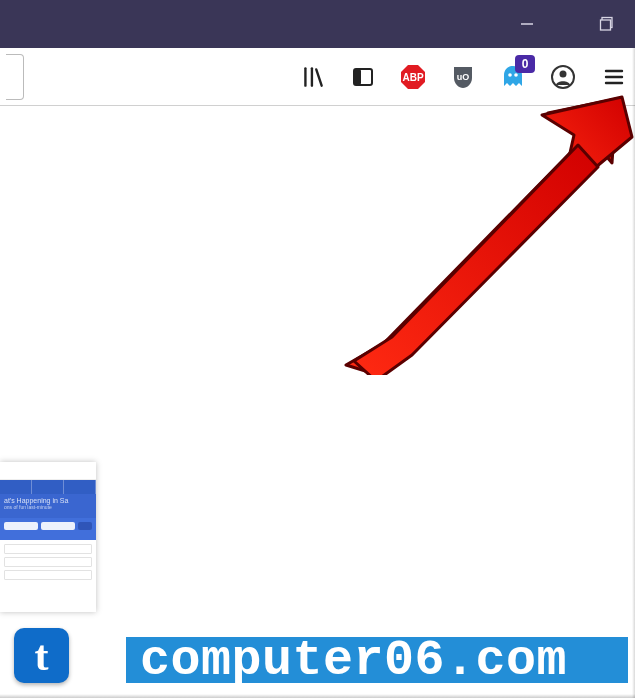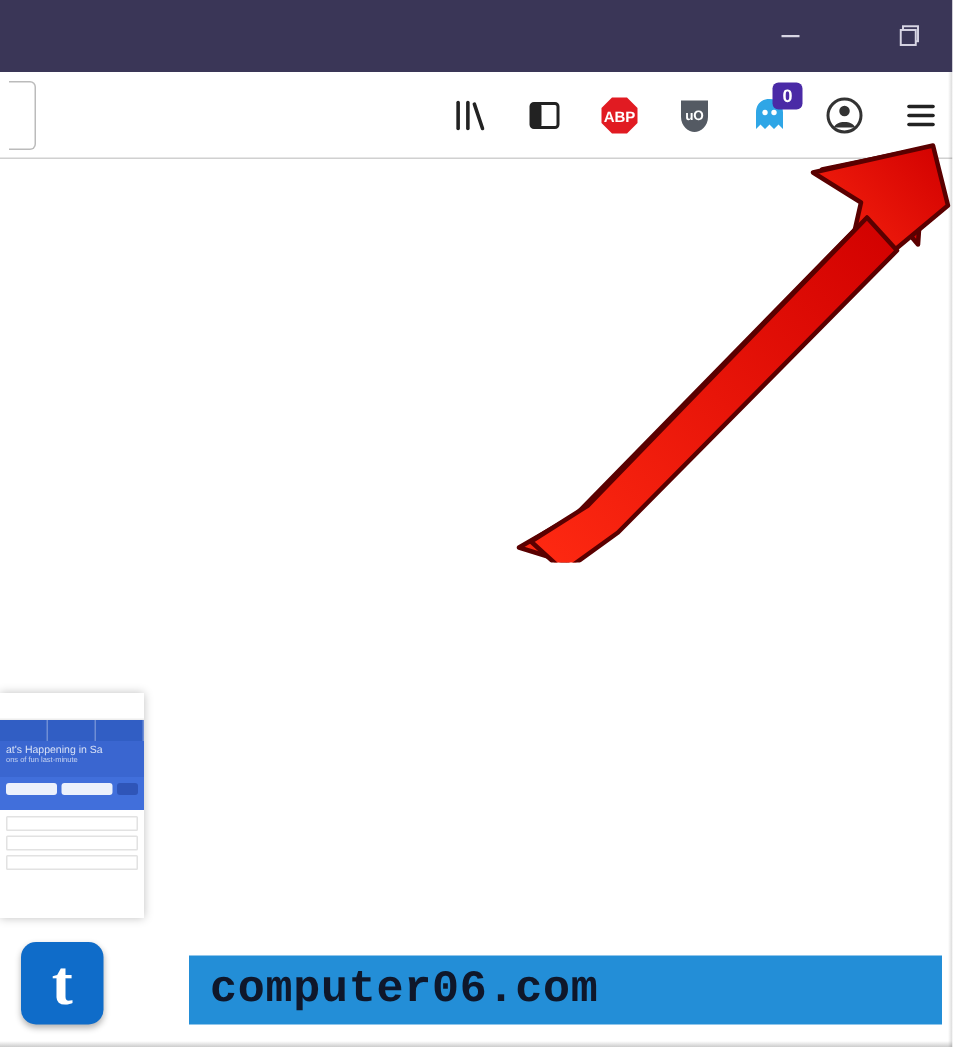--- a/index.html
+++ b/index.html
@@ -160,23 +160,23 @@
     left: 126px;
     top: 637px;
     width: 502px;
     height: 46px;
     background: #238ed7;
     display:flex;
     align-items:center;
     padding-left: 14px;
   }
   .wm-bar span {
-    color: #0f172a;
+    color: #ffffff;
     font-family: "Courier New", monospace;
-    font-size: 30px;
+    font-size: 50px;
     font-weight: 600;
     letter-spacing: 0.5px;
   }
   
   .ext-badge {
     position:absolute;
     top:-4px; right:-4px;
     background:#4a2aa6;
     color:#fff;
     font-size:12px;

